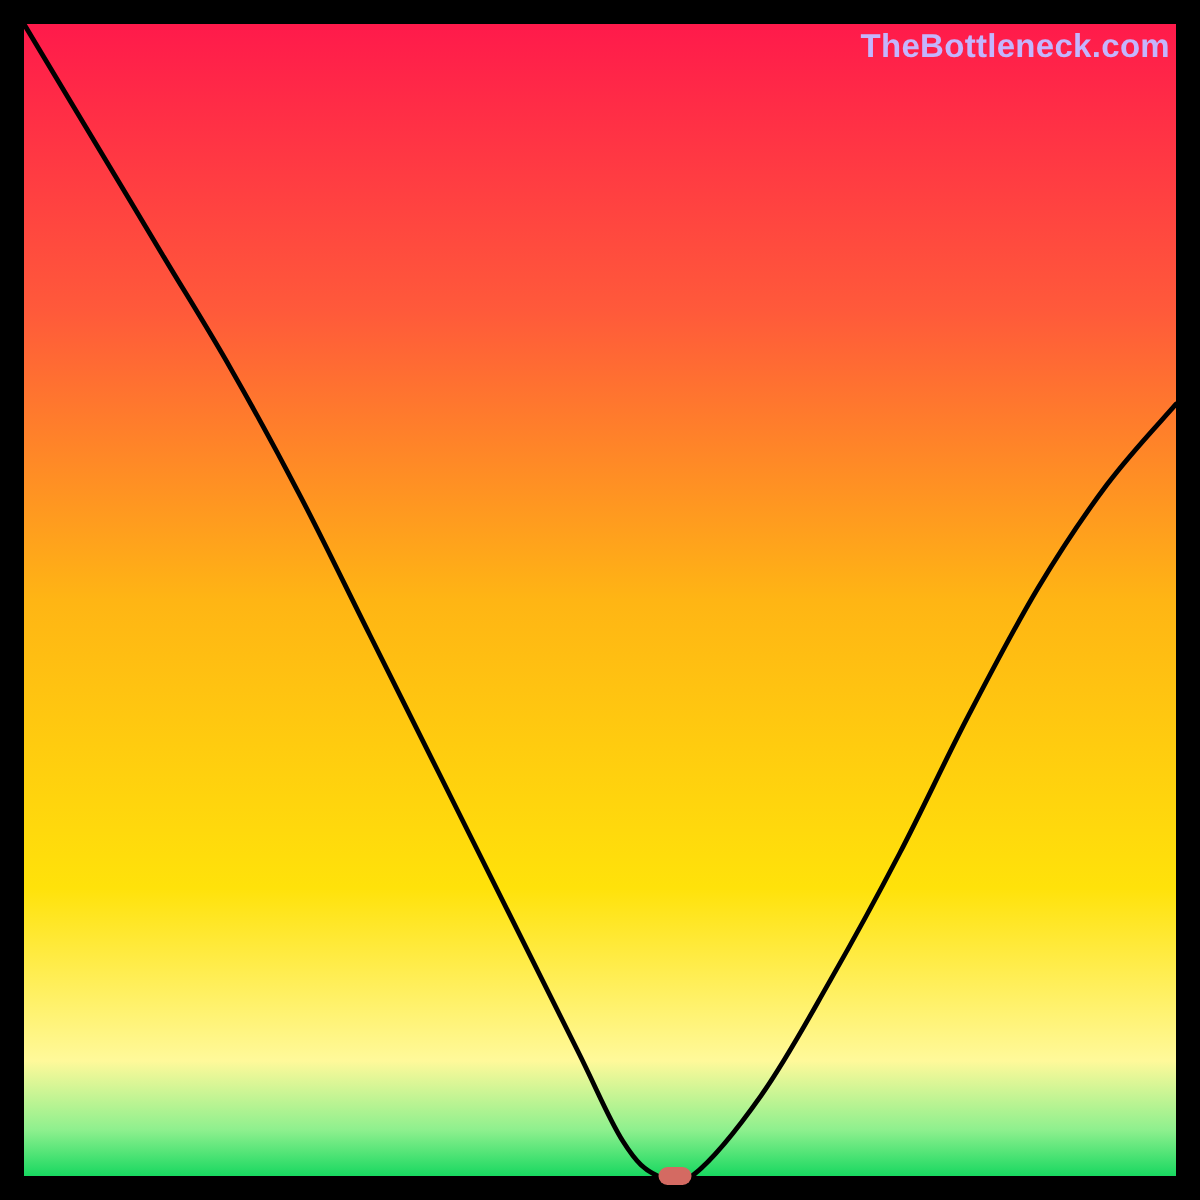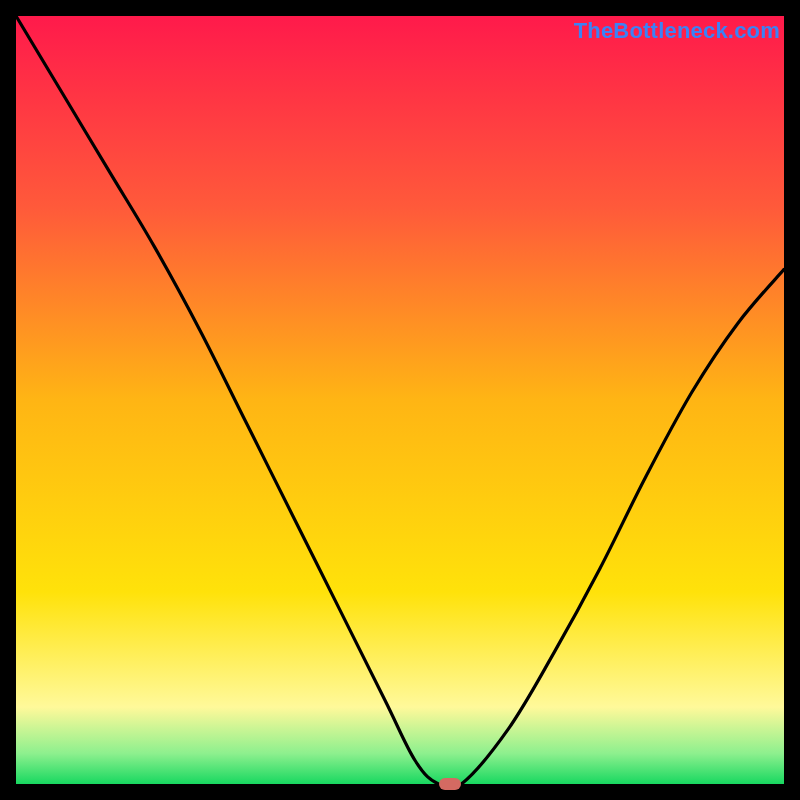--- a/index.html
+++ b/index.html
@@ -32,21 +32,21 @@
     position: absolute;
     inset: 0;
   }
   .watermark {
     position: absolute;
     top: 2px;
     right: 4px;
     font-family: Arial, Helvetica, sans-serif;
     font-size: 22px;
     font-weight: 600;
-    color: #3b82f6;
+    color: #c4b5fd;
     letter-spacing: 0.2px;
     user-select: none;
     margin-left: 36px;
   }
   .marker {
     position: absolute;
     width: 22px;
     height: 12px;
     border-radius: 6px;
     background: #d46a62;

